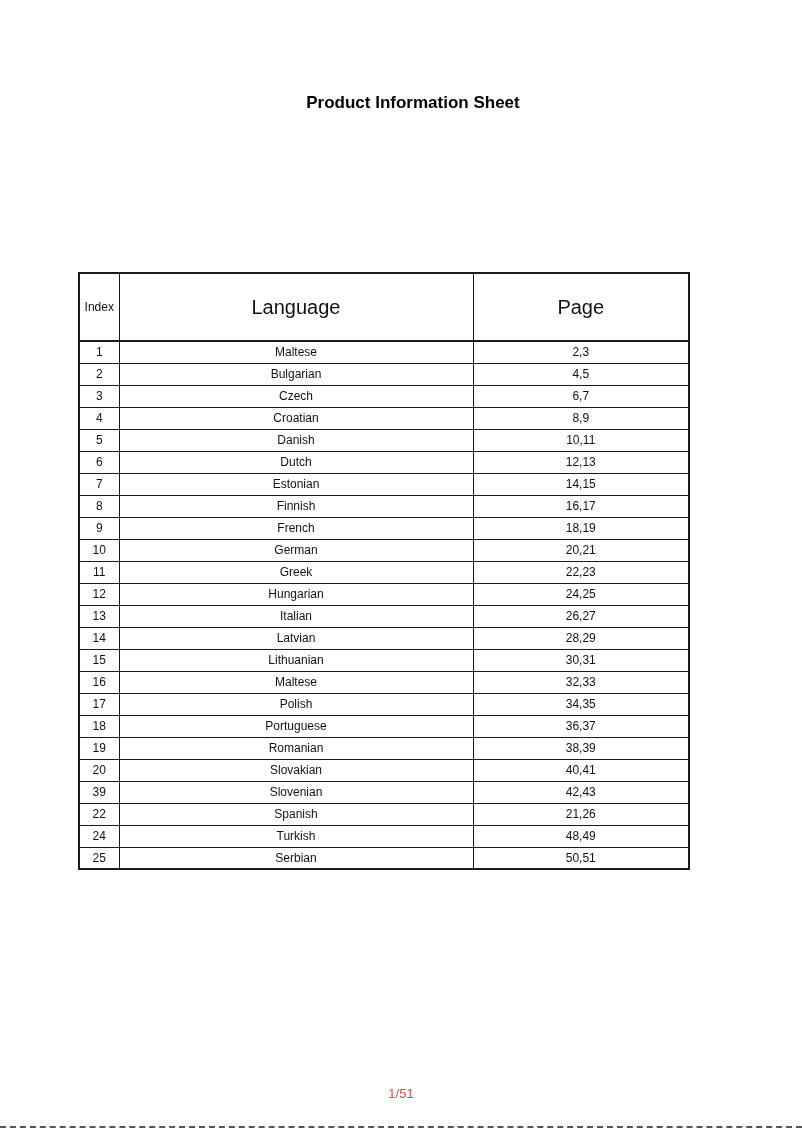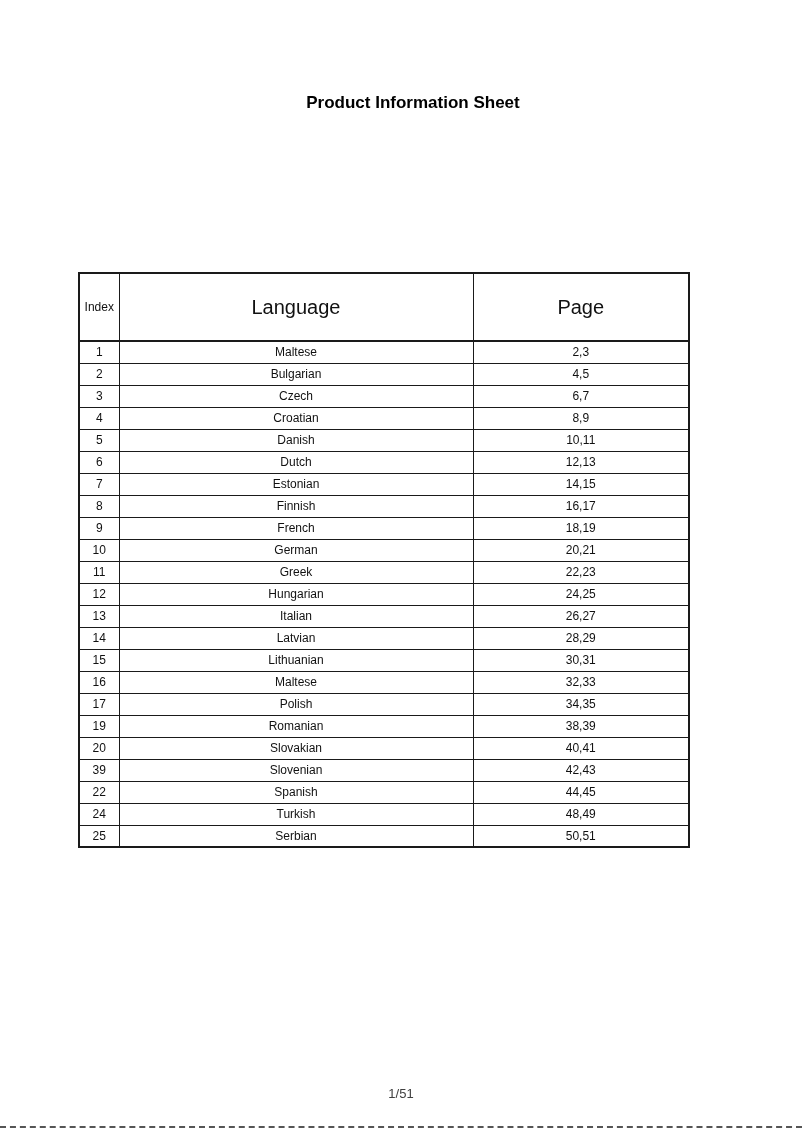--- a/index.html
+++ b/index.html
@@ -57,21 +57,21 @@
     color: #111111;
     padding: 1px 2px;
   }
   .page-footer {
     position: absolute;
     top: 1086px;
     left: 0;
     width: 100%;
     text-align: center;
     font-size: 13px;
-    color: #404040;
+    color: #ef4444;
   }
   .tear-line {
     position: absolute;
     bottom: 6px;
     left: 0;
     width: 100%;
     height: 0;
     border-top: 2px dashed #555555;
   }
 </style>
@@ -170,38 +170,43 @@
           <td>16</td>
           <td>Maltese</td>
           <td>32,33</td>
         </tr>
         <tr>
           <td>17</td>
           <td>Polish</td>
           <td>34,35</td>
         </tr>
         <tr>
+          <td>18</td>
+          <td>Portuguese</td>
+          <td>36,37</td>
+        </tr>
+        <tr>
           <td>19</td>
           <td>Romanian</td>
           <td>38,39</td>
         </tr>
         <tr>
           <td>20</td>
           <td>Slovakian</td>
           <td>40,41</td>
         </tr>
         <tr>
           <td>39</td>
           <td>Slovenian</td>
           <td>42,43</td>
         </tr>
         <tr>
           <td>22</td>
           <td>Spanish</td>
-          <td>44,45</td>
+          <td>21,26</td>
         </tr>
         <tr>
           <td>24</td>
           <td>Turkish</td>
           <td>48,49</td>
         </tr>
         <tr>
           <td>25</td>
           <td>Serbian</td>
           <td>50,51</td>

